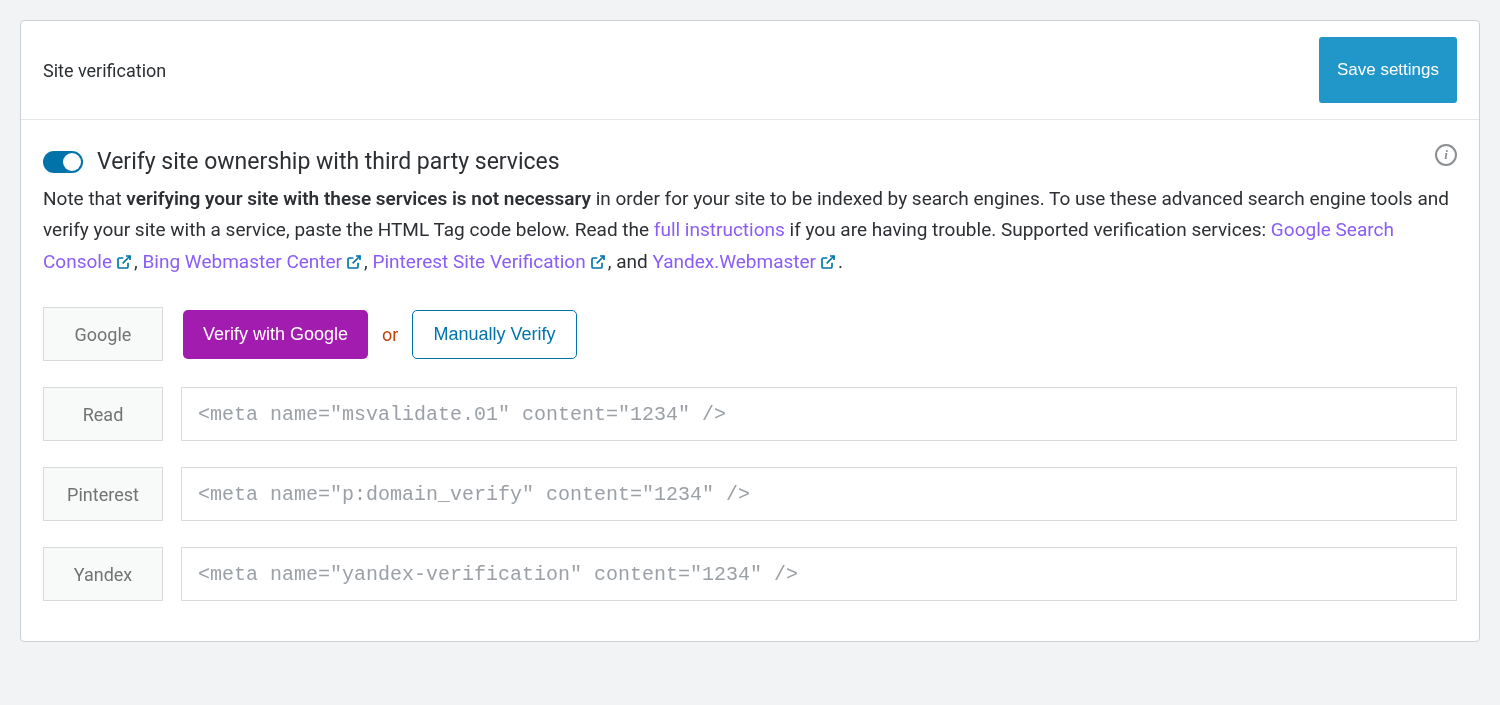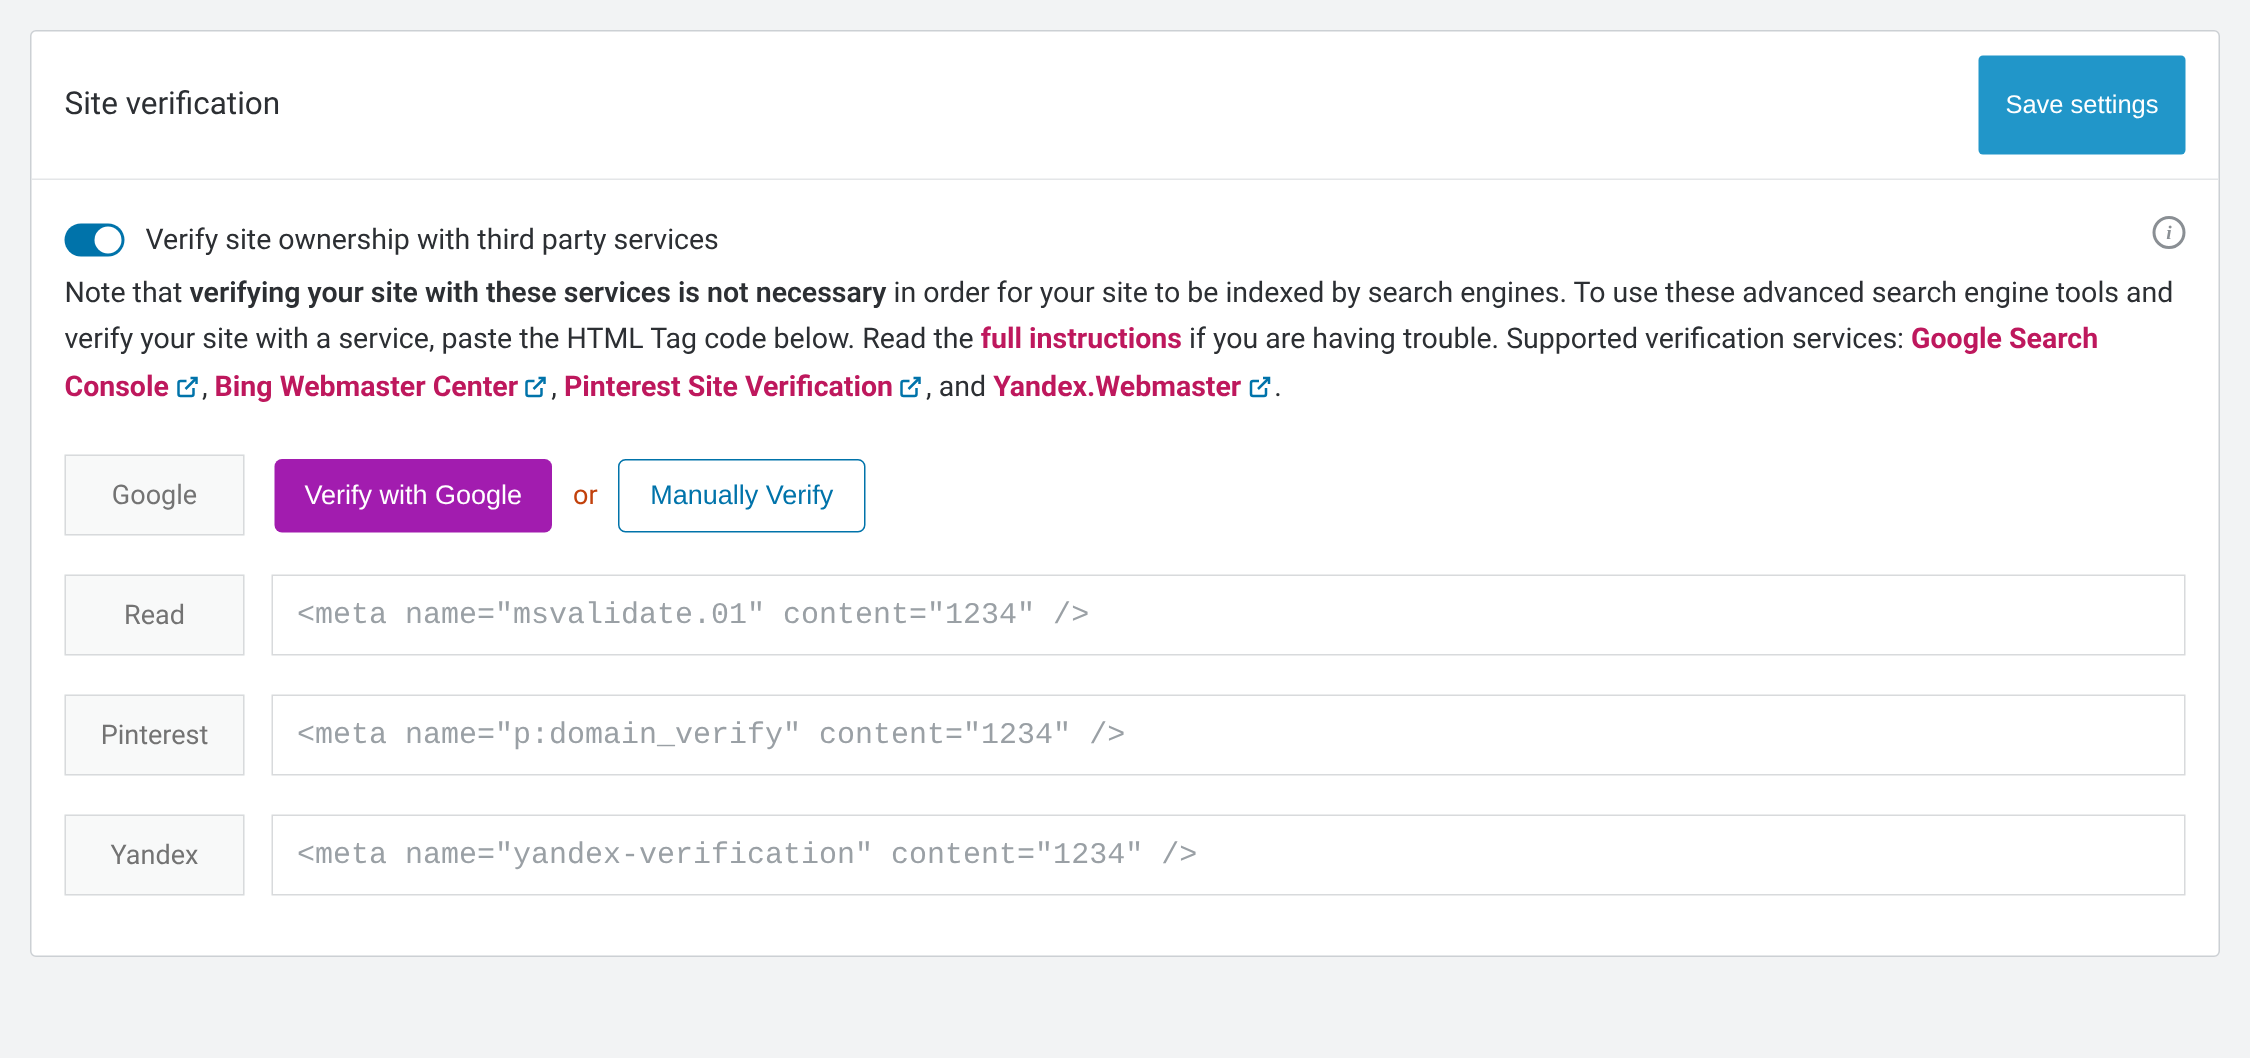--- a/index.html
+++ b/index.html
@@ -17,21 +17,21 @@
     margin: 0 auto;
   }
   .panel-header {
     display: flex;
     align-items: center;
     justify-content: space-between;
     padding: 16px 22px;
     border-bottom: 1px solid #e4e6e8;
   }
   .panel-title {
-    font-size: 21px;
+    font-size: 18px;
     font-weight: 400;
     color: #2c2f33;
   }
   .btn-primary {
     background: #2196c9;
     color: #fff;
     border: none;
     border-radius: 3px;
     font-size: 17px;
     padding: 23px 18px;
@@ -58,34 +58,33 @@
   .toggle-knob {
     position: absolute;
     right: 2px;
     top: 2px;
     width: 18px;
     height: 18px;
     border-radius: 50%;
     background: #fff;
   }
   .toggle-label {
-    font-size: 19px;
+    font-size: 23px;
     color: #2c2f33;
   }
   .description {
     font-size: 19px;
     line-height: 1.65;
     color: #2c2f33;
     margin-bottom: 28px;
   }
   .description .bold { font-weight: 600; }
   .description a {
-    color: #be185d;
+    color: #8b5cf6;
     text-decoration: none;
-    font-weight: bold;
   }
   .ext-icon {
     display: inline-block;
     vertical-align: -2px;
     margin-left: 4px;
     margin-right: 2px;
   }
   .info-icon {
     position: absolute;
     right: 22px;

